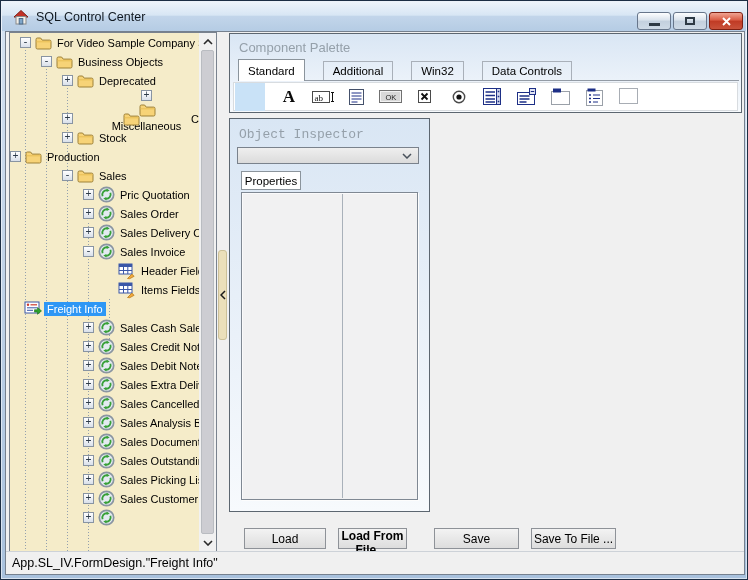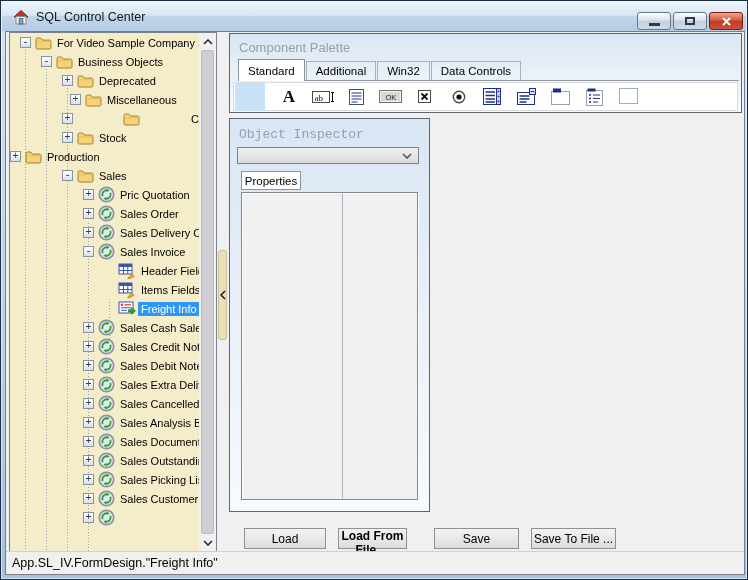--- a/index.html
+++ b/index.html
@@ -61,21 +61,21 @@
     background: linear-gradient(180deg,#D9E6F4 0%,#EAF1F9 55%,#F7FAFD 100%); }
   .panel.cp { left: 223px; top: 1px; width: 513px; height: 80px; }
   .panel.oi { left: 223px; top: 86px; width: 201px; height: 394px; }
   .caption { position: absolute; left: 9px; top: 6px; font-size: 13px; color: #95A0AA; }
   .oi .caption { top: 8px; font-family: Liberation Mono, monospace; }
 
   .tabs { position: absolute; left: 8px; right: 2px; top: 24px; height: 23px;
     display: flex; align-items: flex-end; border-bottom: 1px solid #939BA5; }
   .tab { height: 19px; padding: 0 9px; display: flex; align-items: center;
     font-size: 11.5px; color: #000; border: 1px solid #A9B0B9; border-bottom: none;
-    background: transparent; margin-right: 1px; }
+    background: transparent; margin-right: 18px; }
   .tab.active { height: 22px; background: #fff; border-color: #8B949C; margin-bottom: -1px; z-index: 2; }
 
   .toolstrip { position: absolute; left: 3px; right: 3px; top: 48px; height: 29px;
     background: #fff; border: 1px solid #D8DCE0; display: flex; align-items: center;
     gap: 10px; padding: 0 1px; }
   .tool { width: 24px; height: 26px; display: flex; align-items: center; justify-content: center; }
   .tool.pointer { width: 30px; height: 28px; background: #C9E2F7; margin-right: 2px; }
   .tl-A { font: bold 17px "Liberation Serif", serif; color: #0A0A0A; }
 
   .oi-select { position: absolute; left: 7px; top: 28px; width: 182px; height: 17px;
@@ -159,21 +159,21 @@
           <div class="trow" style="padding-left: 52px;">
             <span class="expand plus"></span>
             <span class="t-icon">
               <svg width="17" height="14" viewBox="0 0 17 14">
                 <path d="M1 3.5 q0-1.5 1.4-1.5 h3.2 l1.6 2.1 h7.4 q1.4 0 1.4 1.4 v6 q0 1.5 -1.4 1.5 H2.4 q-1.4 0 -1.4 -1.5 Z" fill="#F7D377" stroke="#9E8138"></path>
                 <path d="M1.4 5.8 h14.2" stroke="#E8BE55"></path>
               </svg>
             </span>
             <span class="t-label">Deprecated</span>
           </div>
-          <div class="trow" style="padding-left: 60px;">
+          <div class="trow" style="padding-left: 84px; flex-direction: column;">
             <span class="expand plus"></span>
             <span class="t-icon">
               <svg width="17" height="14" viewBox="0 0 17 14">
                 <path d="M1 3.5 q0-1.5 1.4-1.5 h3.2 l1.6 2.1 h7.4 q1.4 0 1.4 1.4 v6 q0 1.5 -1.4 1.5 H2.4 q-1.4 0 -1.4 -1.5 Z" fill="#F7D377" stroke="#9E8138"></path>
                 <path d="M1.4 5.8 h14.2" stroke="#E8BE55"></path>
               </svg>
             </span>
             <span class="t-label">Miscellaneous</span>
           </div>
           <div class="trow" style="padding-left: 52px; gap: 46px;">
@@ -285,21 +285,21 @@
             <span class="t-icon">
               <svg width="18" height="18" viewBox="0 0 18 18">
                 <rect x="1" y="2" width="13" height="10" fill="#fff" stroke="#3A57A8"></rect>
                 <rect x="1" y="2" width="13" height="3" fill="#3A57A8"></rect>
                 <path d="M5.5 5 v7 M9.8 5 v7 M1 8.5 h13" stroke="#3A57A8"></path>
                 <path d="M9.5 16.5 L13.9 12.1 l2.2 2.2 L11.7 16.7 Z" fill="#F4A93C" stroke="#B97E1C" stroke-width="0.8"></path>
               </svg>
             </span>
             <span class="t-label">Items Fields</span>
           </div>
-          <div class="trow" style="padding-left: 94px;">
+          <div class="trow" style="">
             <span class="spacer"></span>
             <span class="t-icon">
               <svg width="18" height="15" viewBox="0 0 18 15">
                 <rect x="1" y="1" width="14" height="11" fill="#fff" stroke="#3A57A8"></rect>
                 <circle cx="4" cy="3.8" r="1.2" fill="#CC3A2C"></circle>
                 <path d="M6.5 3.8 h6.5" stroke="#CC3A2C" stroke-width="1.2"></path>
                 <path d="M3 6.8 h10 M3 9.3 h6" stroke="#3A57A8"></path>
                 <path d="M10.5 8.7 h3 v-2.2 l4 3.4 -4 3.4 v-2.2 h-3 Z" fill="#2DA12D" stroke="#187018" stroke-width="0.6"></path>
               </svg>
             </span>

